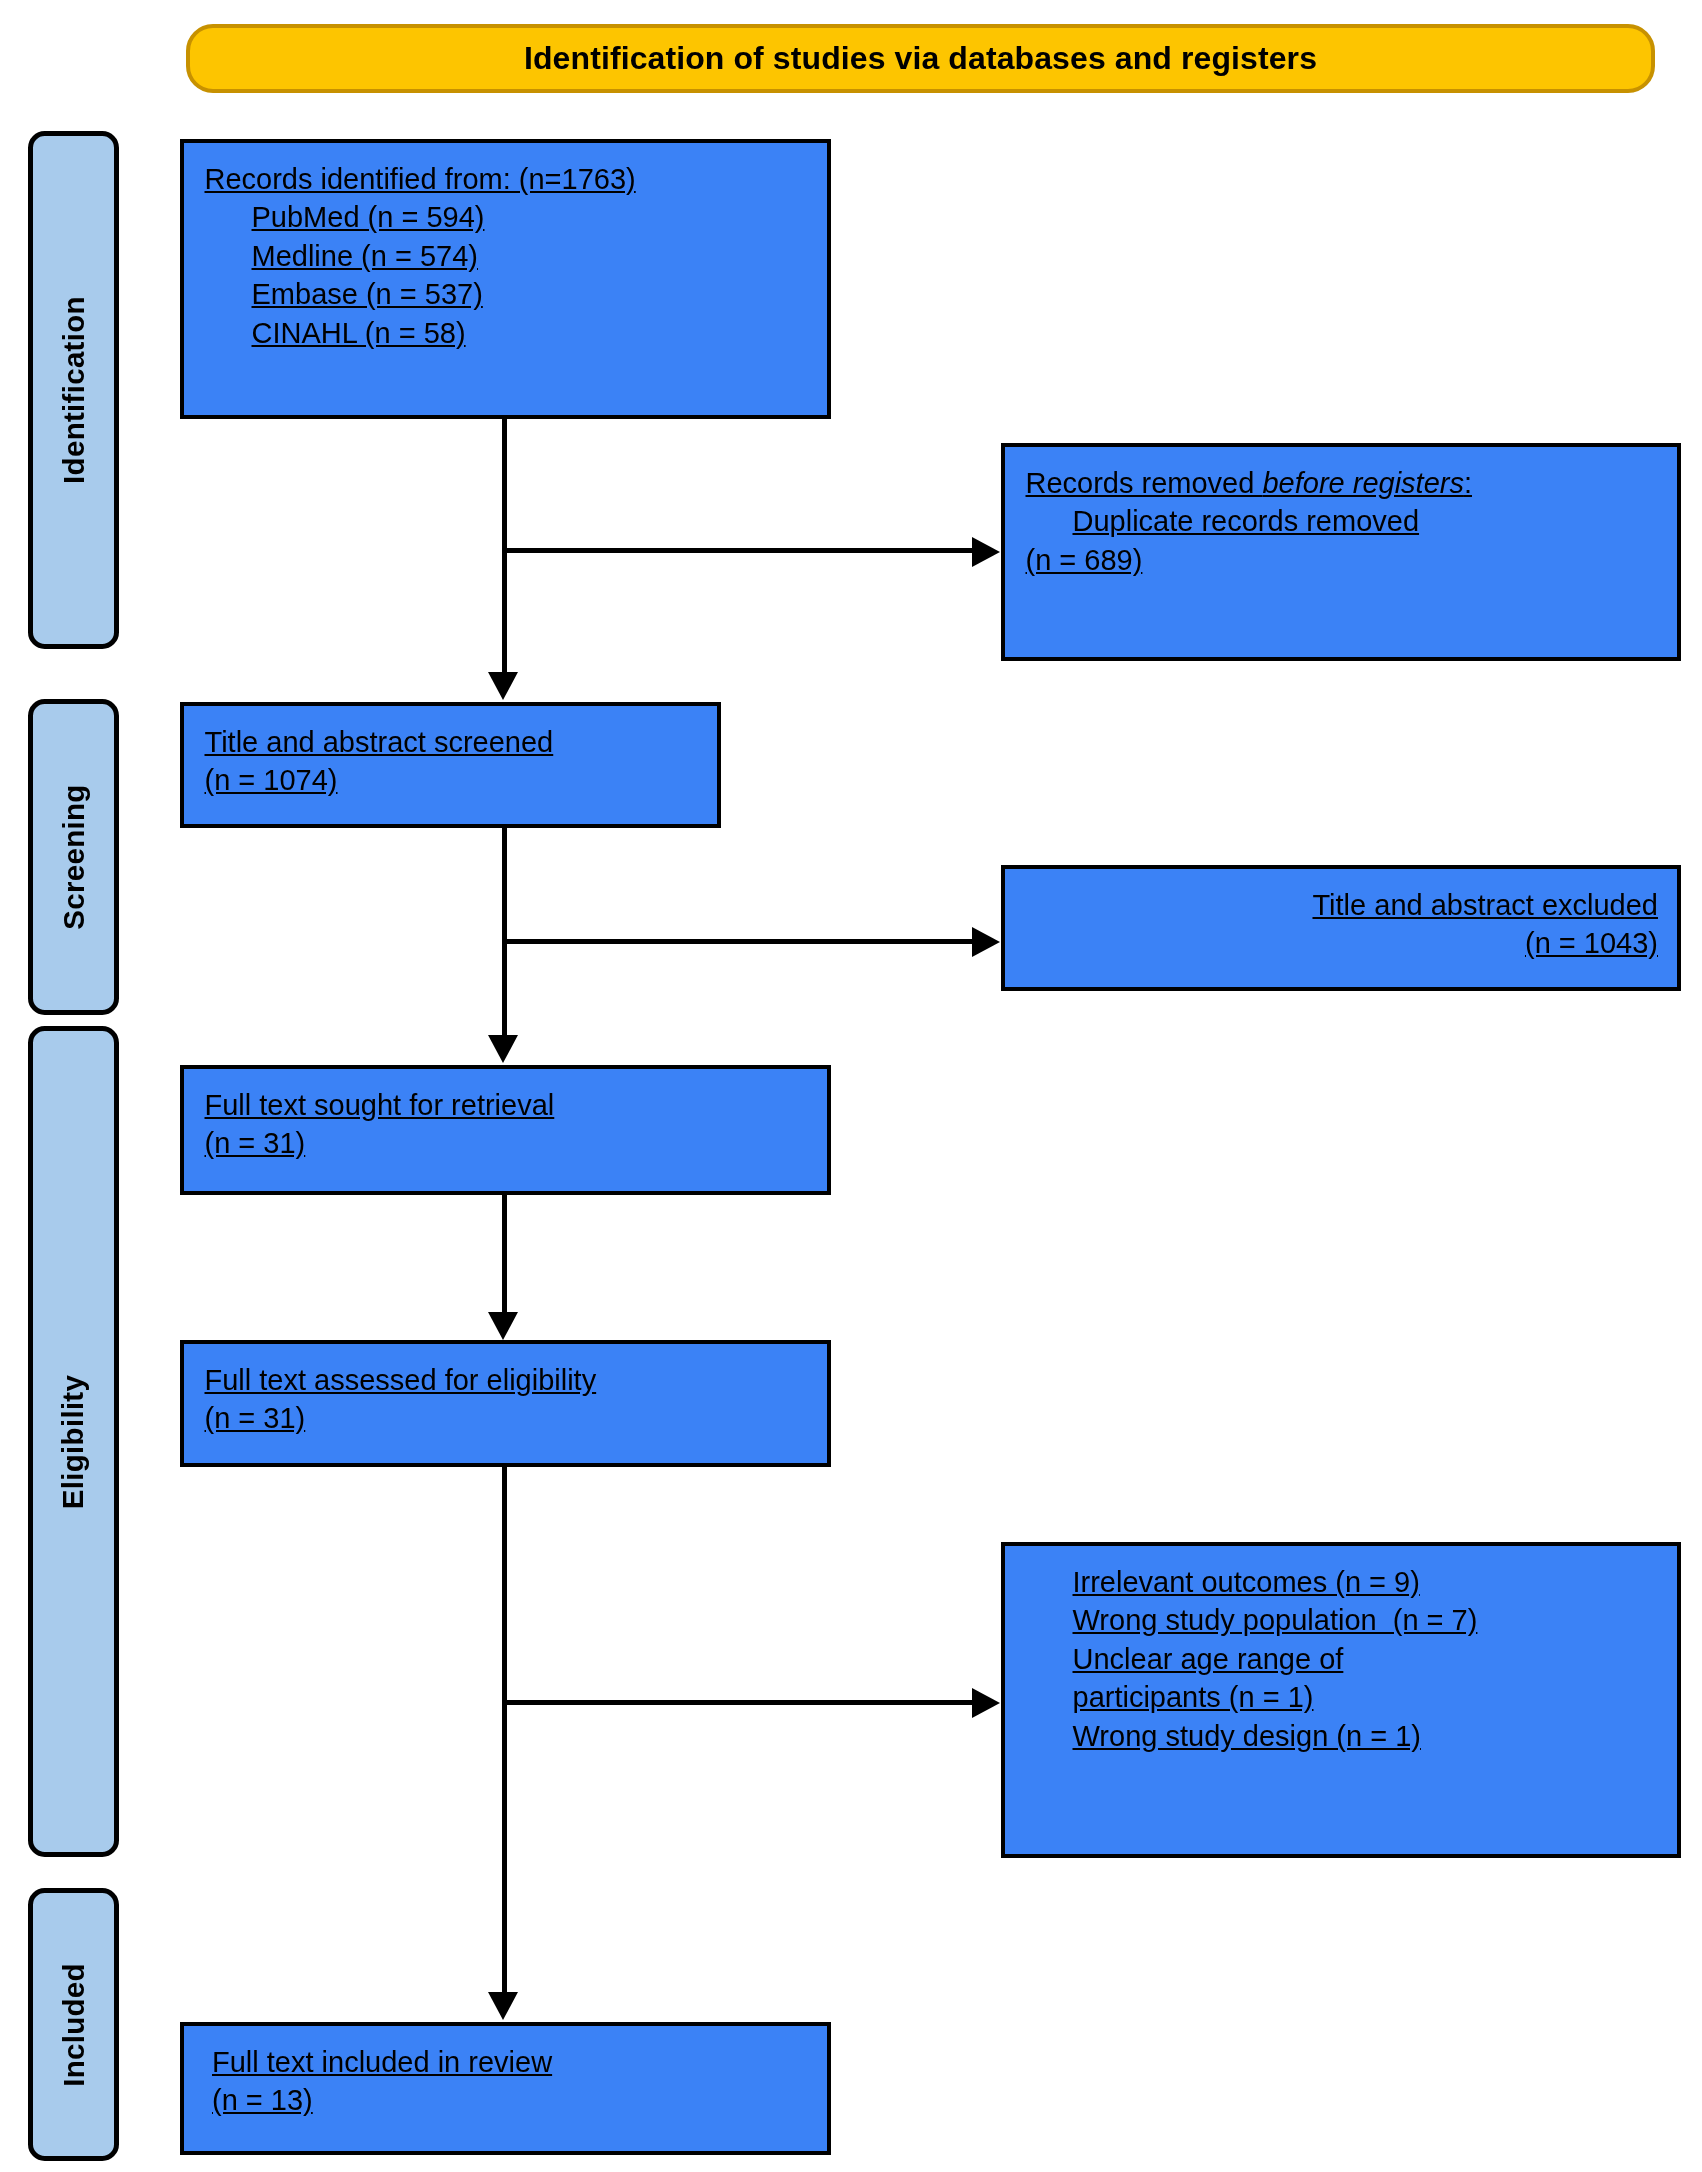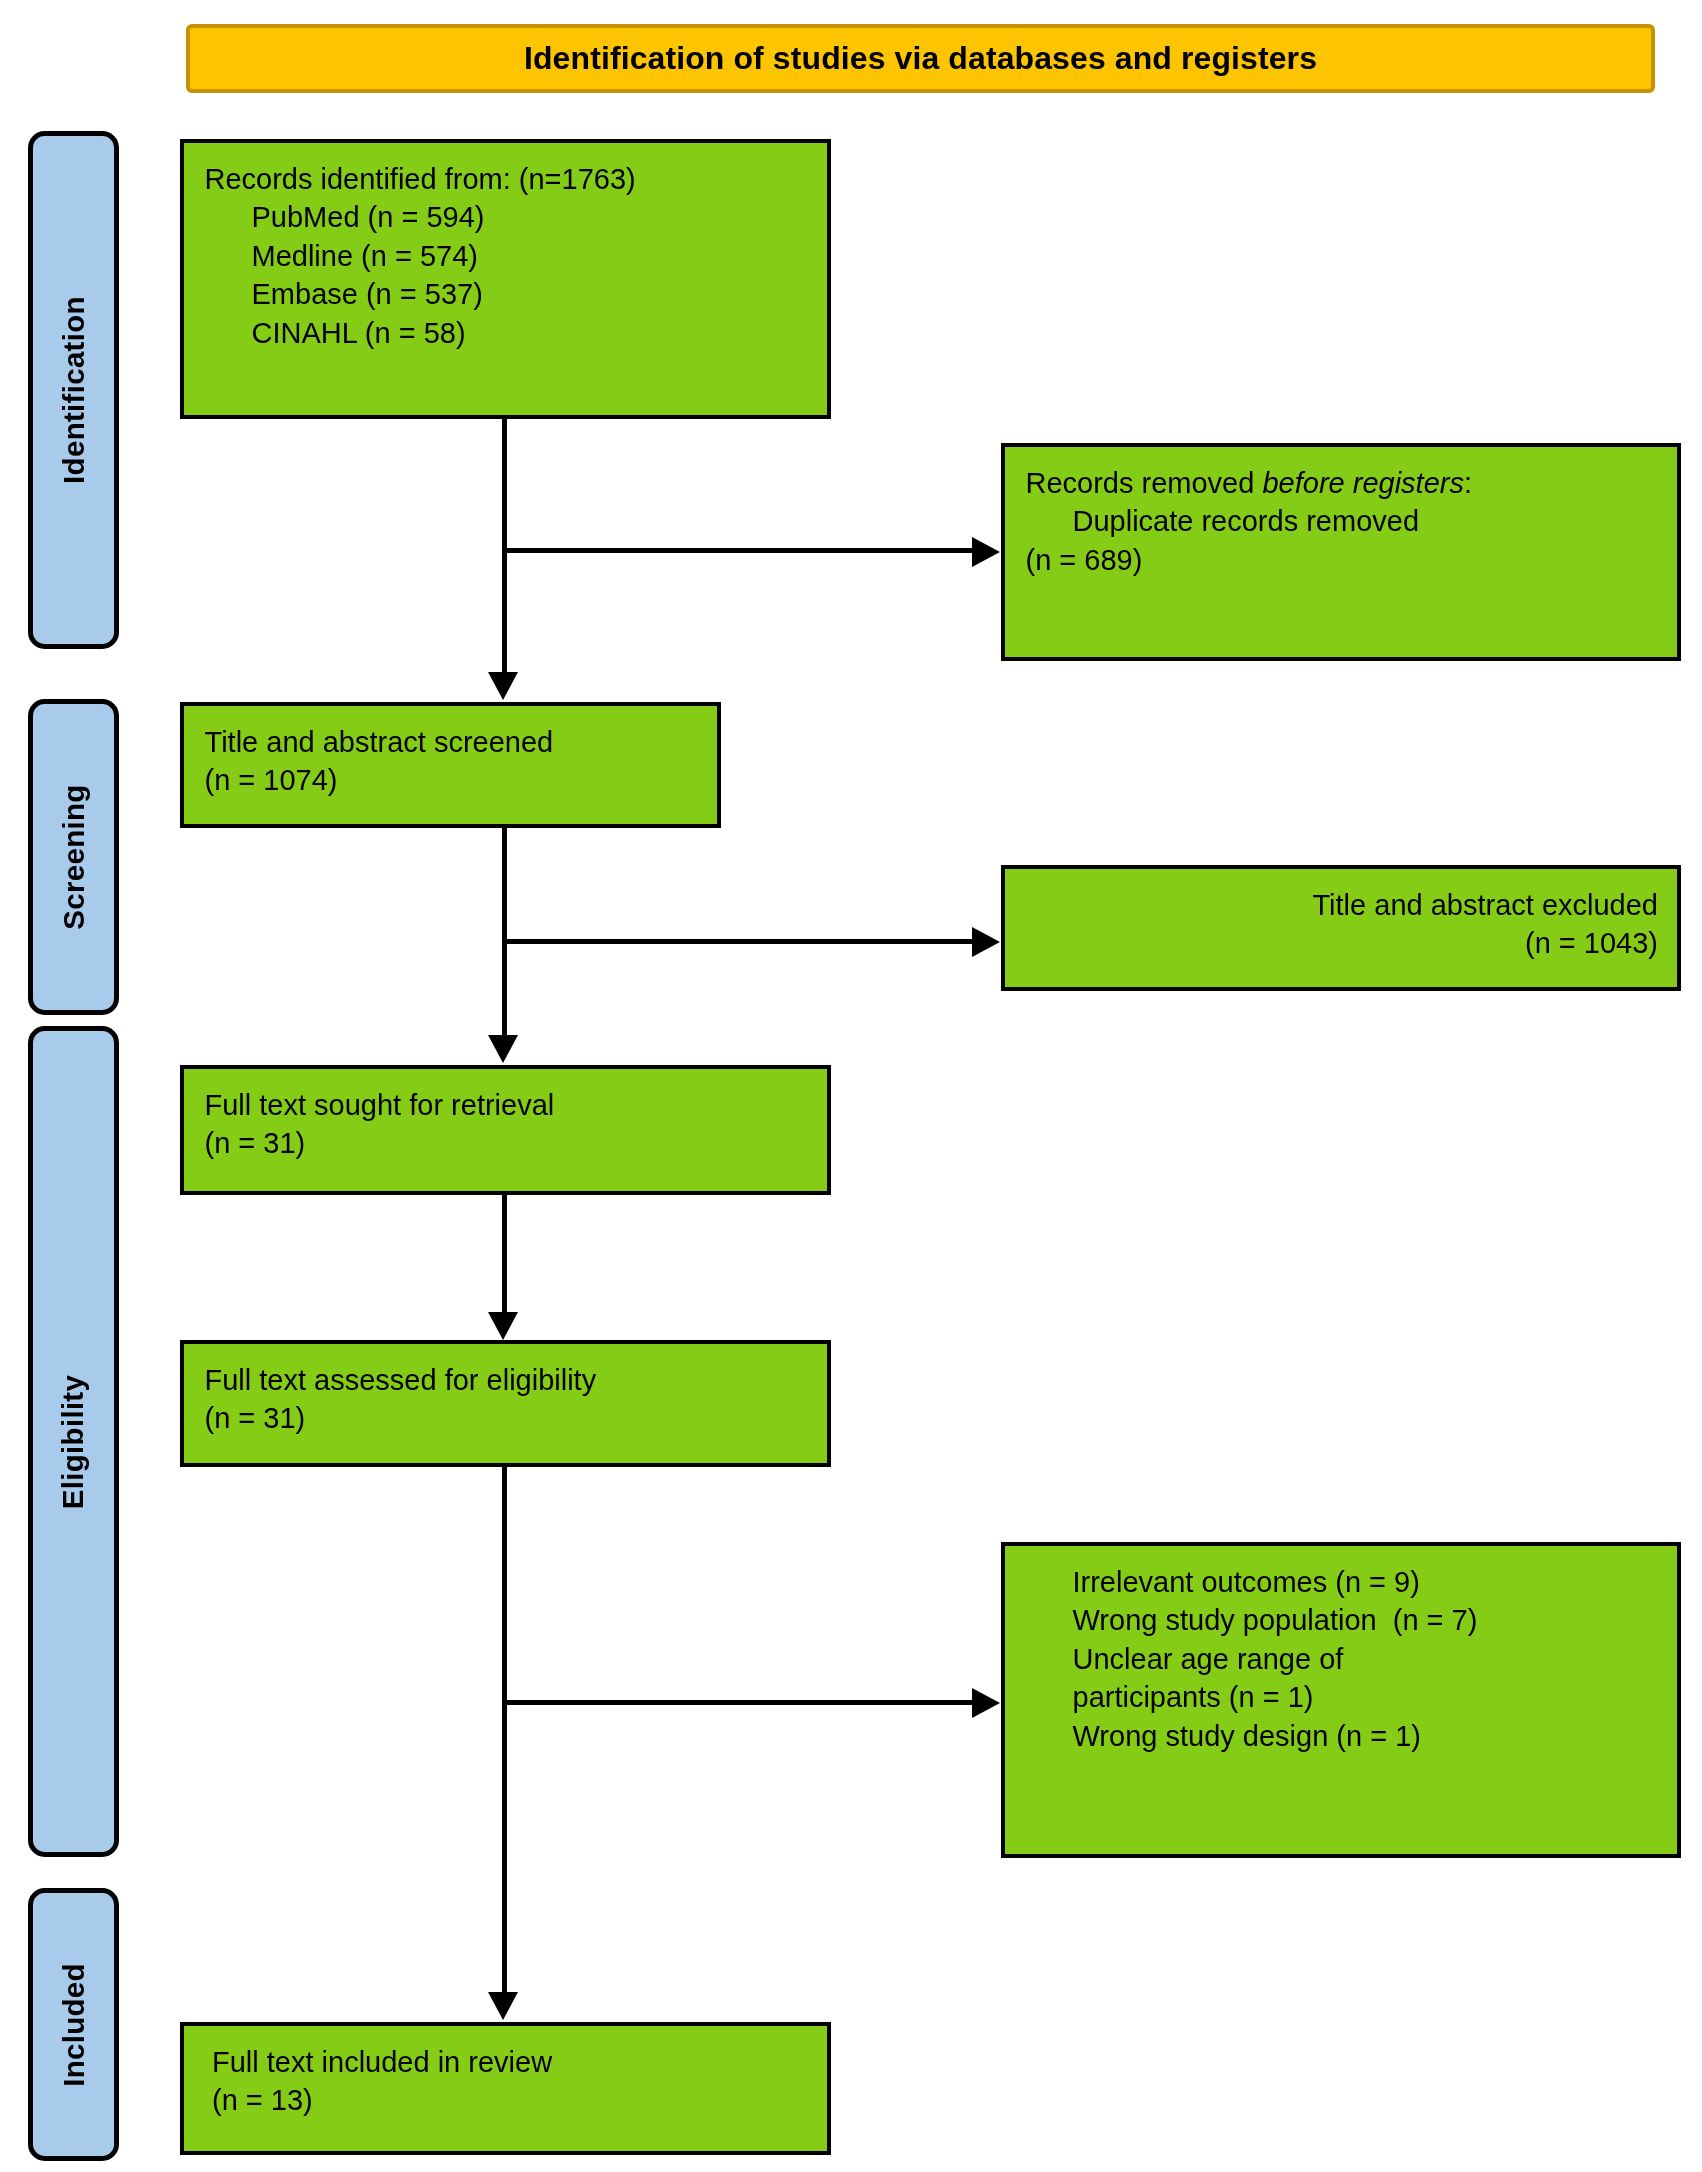--- a/index.html
+++ b/index.html
@@ -20,21 +20,21 @@
 
   
   .banner {
     position: absolute;
     left: 186px;
     top: 24.4px;
     width: 1469px;
     height: 69px;
     background: #FDC500;
     border: 4.5px solid #C79100;
-    border-radius: 6px;
+    border-radius: 27px;
     box-sizing: border-box;
     display: flex;
     align-items: center;
     justify-content: center;
   }
   .banner-text {
     font-size: 32px;
     font-weight: bold;
     color: #000000;
     letter-spacing: 0.1px;
@@ -60,24 +60,25 @@
     white-space: nowrap;
     font-size: 29.5px;
     font-weight: bold;
     color: #000000;
     letter-spacing: 0.3px;
   }
 
   
   .box {
     position: absolute;
-    background: #84cc16;
+    background: #3b82f6;
     border: 4.5px solid #000000;
     box-sizing: border-box;
     padding: 16.7px 19px 13px 20.5px;
+    text-decoration: underline;
   }
   .box-line {
     font-size: 29px;
     line-height: 1.33;
     color: #000000;
     white-space: pre;
   }
   .box-line.indent {
     padding-left: 47px;
   }

